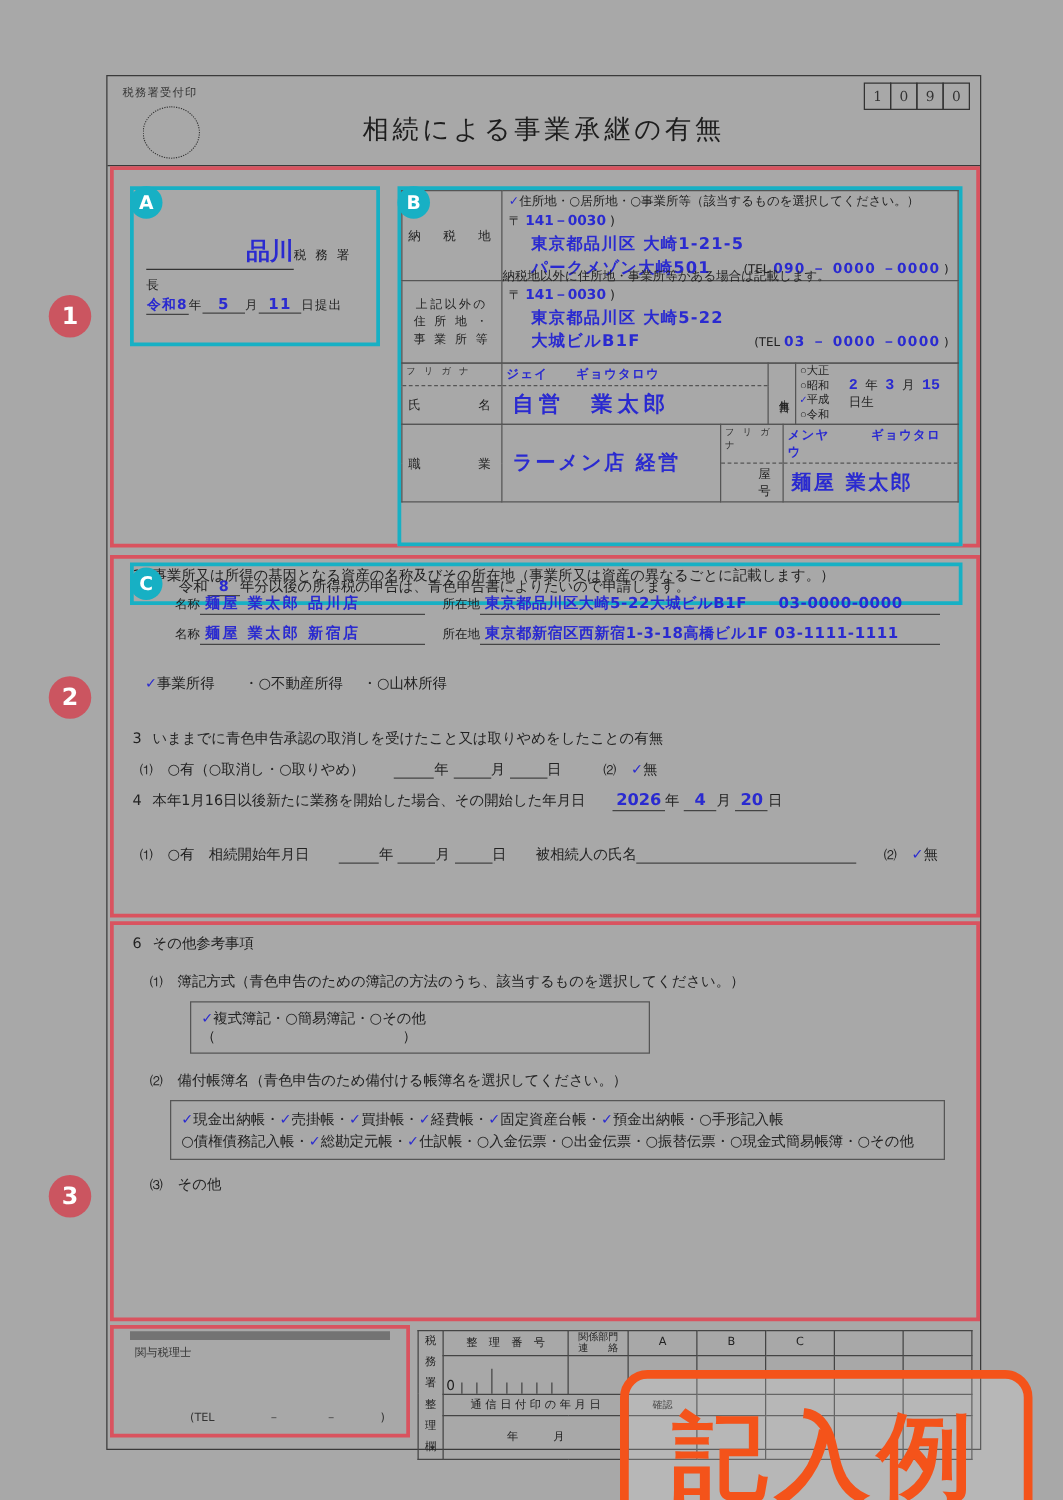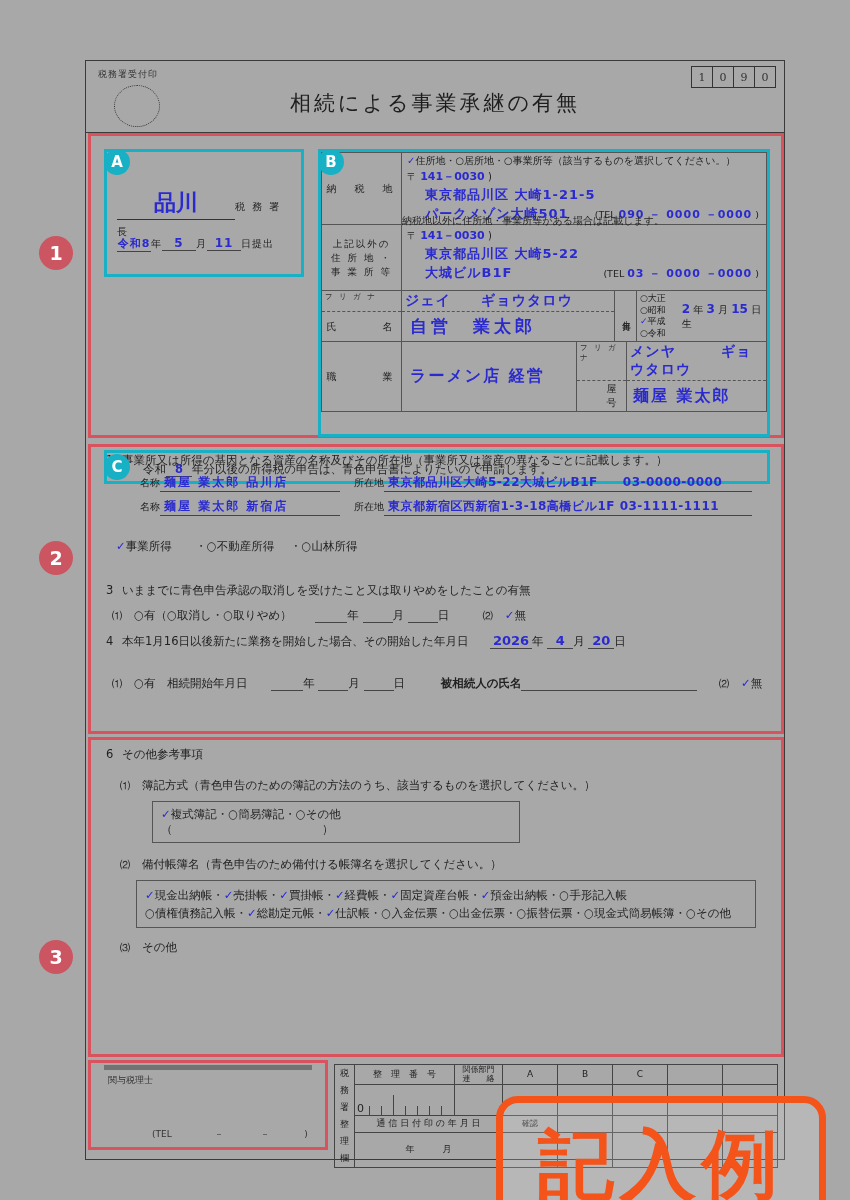--- a/index.html
+++ b/index.html
@@ -62,60 +62,60 @@
     position:absolute; width:26px; height:26px; border-radius:50%;
     background:#17b0c4; color:#fff; font-weight:bold; font-size:15px;
     display:flex; align-items:center; justify-content:center; z-index:5;
   }
 
   
   .boxA { left:18px; top:88px; width:200px; height:128px; }
   .a-office { position:absolute; left:10px; top:36px; width:178px; }
   .a-office .name {
     display:inline-block; width:118px; border-bottom:1px solid #333;
-    text-align:center; font-size:22px; padding-bottom:1px;
+    text-align:right; font-size:19px; padding-bottom:1px;
   }
   .a-office .suffix { font-size:10px; letter-spacing:2px; color:#222; }
   .a-date { position:absolute; left:10px; top:84px; font-size:10px; color:#222; letter-spacing:1px; }
   .a-date .u { min-width:34px; font-size:12px; }
 
   
   .boxB { left:232px; top:88px; width:452px; height:288px; }
   .btab { width:100%; border-collapse:collapse; table-layout:fixed; font-size:10px; color:#222; }
   .btab td { border:1px solid #555; vertical-align:top; padding:1px 3px; }
   .vlabel { text-align:center; letter-spacing:4px; font-size:10px; color:#222; }
   .vlabel2 { font-size:9.5px; letter-spacing:2px; line-height:14px; text-align:center; }
 
   .chk { color:#2a2ad0; font-weight:bold; }
   .addr { font-size:13px; color:#2a2ad0; font-weight:bold; letter-spacing:1px; }
   .tel { font-size:9.5px; color:#222;text-align:center; }
   .tel .ink { font-size:11px; letter-spacing:1px; }
   .furi { font-size:7.5px; letter-spacing:2px; color:#333; }
-  .furi-v { font-size:14px; color:#2a2ad0; font-weight:bold; letter-spacing:1px; }
+  .furi-v { font-size:10px; color:#2a2ad0; font-weight:bold; letter-spacing:1px; }
   .bigname { font-size:17px; color:#2a2ad0; font-weight:bold; letter-spacing:4px; }
   .dob { font-size:9px; line-height:11.5px; color:#222; }
   .vchar { writing-mode:vertical-rl; font-size:8.5px; letter-spacing:1px; line-height:12px; text-align:center; }
 
   
   .boxC { left:18px; top:389px; width:666px; height:34px; }
   .c-text { position:absolute; left:36px; top:9px; font-size:11.5px; color:#222; }
 
   
   .item { position:absolute; font-size:11.5px; color:#222; }
   .num { display:inline-block; width:16px; }
   .paren { display:inline-block; width:22px; font-size:10px; }
   .line { border-bottom:1px solid #444; display:inline-block; }
   .nm { font-size:12px; color:#2a2ad0; font-weight:bold; letter-spacing:2px; }
   .nm-sm { font-size:12px; color:#2a2ad0; font-weight:bold; letter-spacing:0.5px; }
 
   .framebox { border:1px solid #555; background:#a8a8a8; }
 
   
   .zeirishi { position:absolute; left:18px; top:1004px; width:208px; height:80px;
-              border-top:5px solid #737373; font-size:9px; color:#333; }
+              border-top:7px solid #737373; font-size:9px; color:#333; }
   .ptab { position:absolute; left:248px; top:1003px; border-collapse:collapse;
           font-size:9px; color:#222; }
   .ptab td { border:1px solid #444; text-align:center; padding:0; }
 
   .reikai {
     position:absolute; left:410px; top:1035px; width:330px; height:140px;
     border:7px solid #f4531a; border-radius:22px;
     background:rgba(255,255,255,0.18);
     display:flex; align-items:center; justify-content:center;
     color:#f4531a; font-size:76px; font-weight:bold; letter-spacing:6px;
@@ -213,21 +213,21 @@
           <col style="width:80px">
           <col>
           <col style="width:22px">
           <col style="width:130px">
         </colgroup>
       <tbody>
           <tr>
         <td style="border-bottom:1px dashed #555; height:14px;" class="furi">フ リ ガ ナ</td>
         <td style="border-bottom:1px dashed #555; border-left:1px solid #555;" class="furi-v">ジェイ　　ギョウタロウ</td>
         <td rowspan="2" class="vchar" style="text-align:center;">生年月日</td>
-        <td rowspan="2" style="vertical-align:middle;">
+        <td rowspan="2" style="vertical-align:middle;font-family:Liberation Mono, monospace;">
           <div style="display:flex; align-items:center;">
             <div class="dob" style="width:46px;">
               <div>○大正</div>
               <div>○昭和</div>
               <div><span class="chk">✓</span><span>平成</span></div>
               <div>○令和</div>
             </div>
             <div style="font-size:10px; color:#222;">
               <span class="ink" style="font-size:12px;">2</span>
               <span>年</span>
@@ -320,21 +320,21 @@
     <span class="ink u" style="min-width:26px; font-size:13px;">4</span><span>月</span>
     <span class="ink u" style="min-width:26px; font-size:13px;">20</span><span>日</span>
   </div>
 
   <div class="item" style="left:20px; top:605px; width:660px;">
     <div style="margin-top:10px; padding-left:6px;">
       <span class="paren">⑴</span><span>○有　相続開始年月日</span>
       <span class="line" style="width:32px; margin-left:20px;">&nbsp;</span><span>年</span>
       <span class="line" style="width:30px;">&nbsp;</span><span>月</span>
       <span class="line" style="width:30px;">&nbsp;</span><span>日</span>
-      <span style="margin-left:32px;font-weight:bold;">被相続人の氏名</span><span class="line" style="width:176px;">&nbsp;</span>
+      <span style="margin-left:20px;">被相続人の氏名</span><span class="line" style="width:176px;">&nbsp;</span>
       <span class="paren" style="margin-left:18px;">⑵</span><span class="chk">✓</span><span>無</span>
     </div>
   </div>
 
   <div class="grp grp3">
     <div class="marker" style="top:200px;">3</div>
   </div>
 
   <div class="item" style="left:20px; top:686px; width:660px;">
     <div><span class="num">6</span><span>その他参考事項</span></div>

